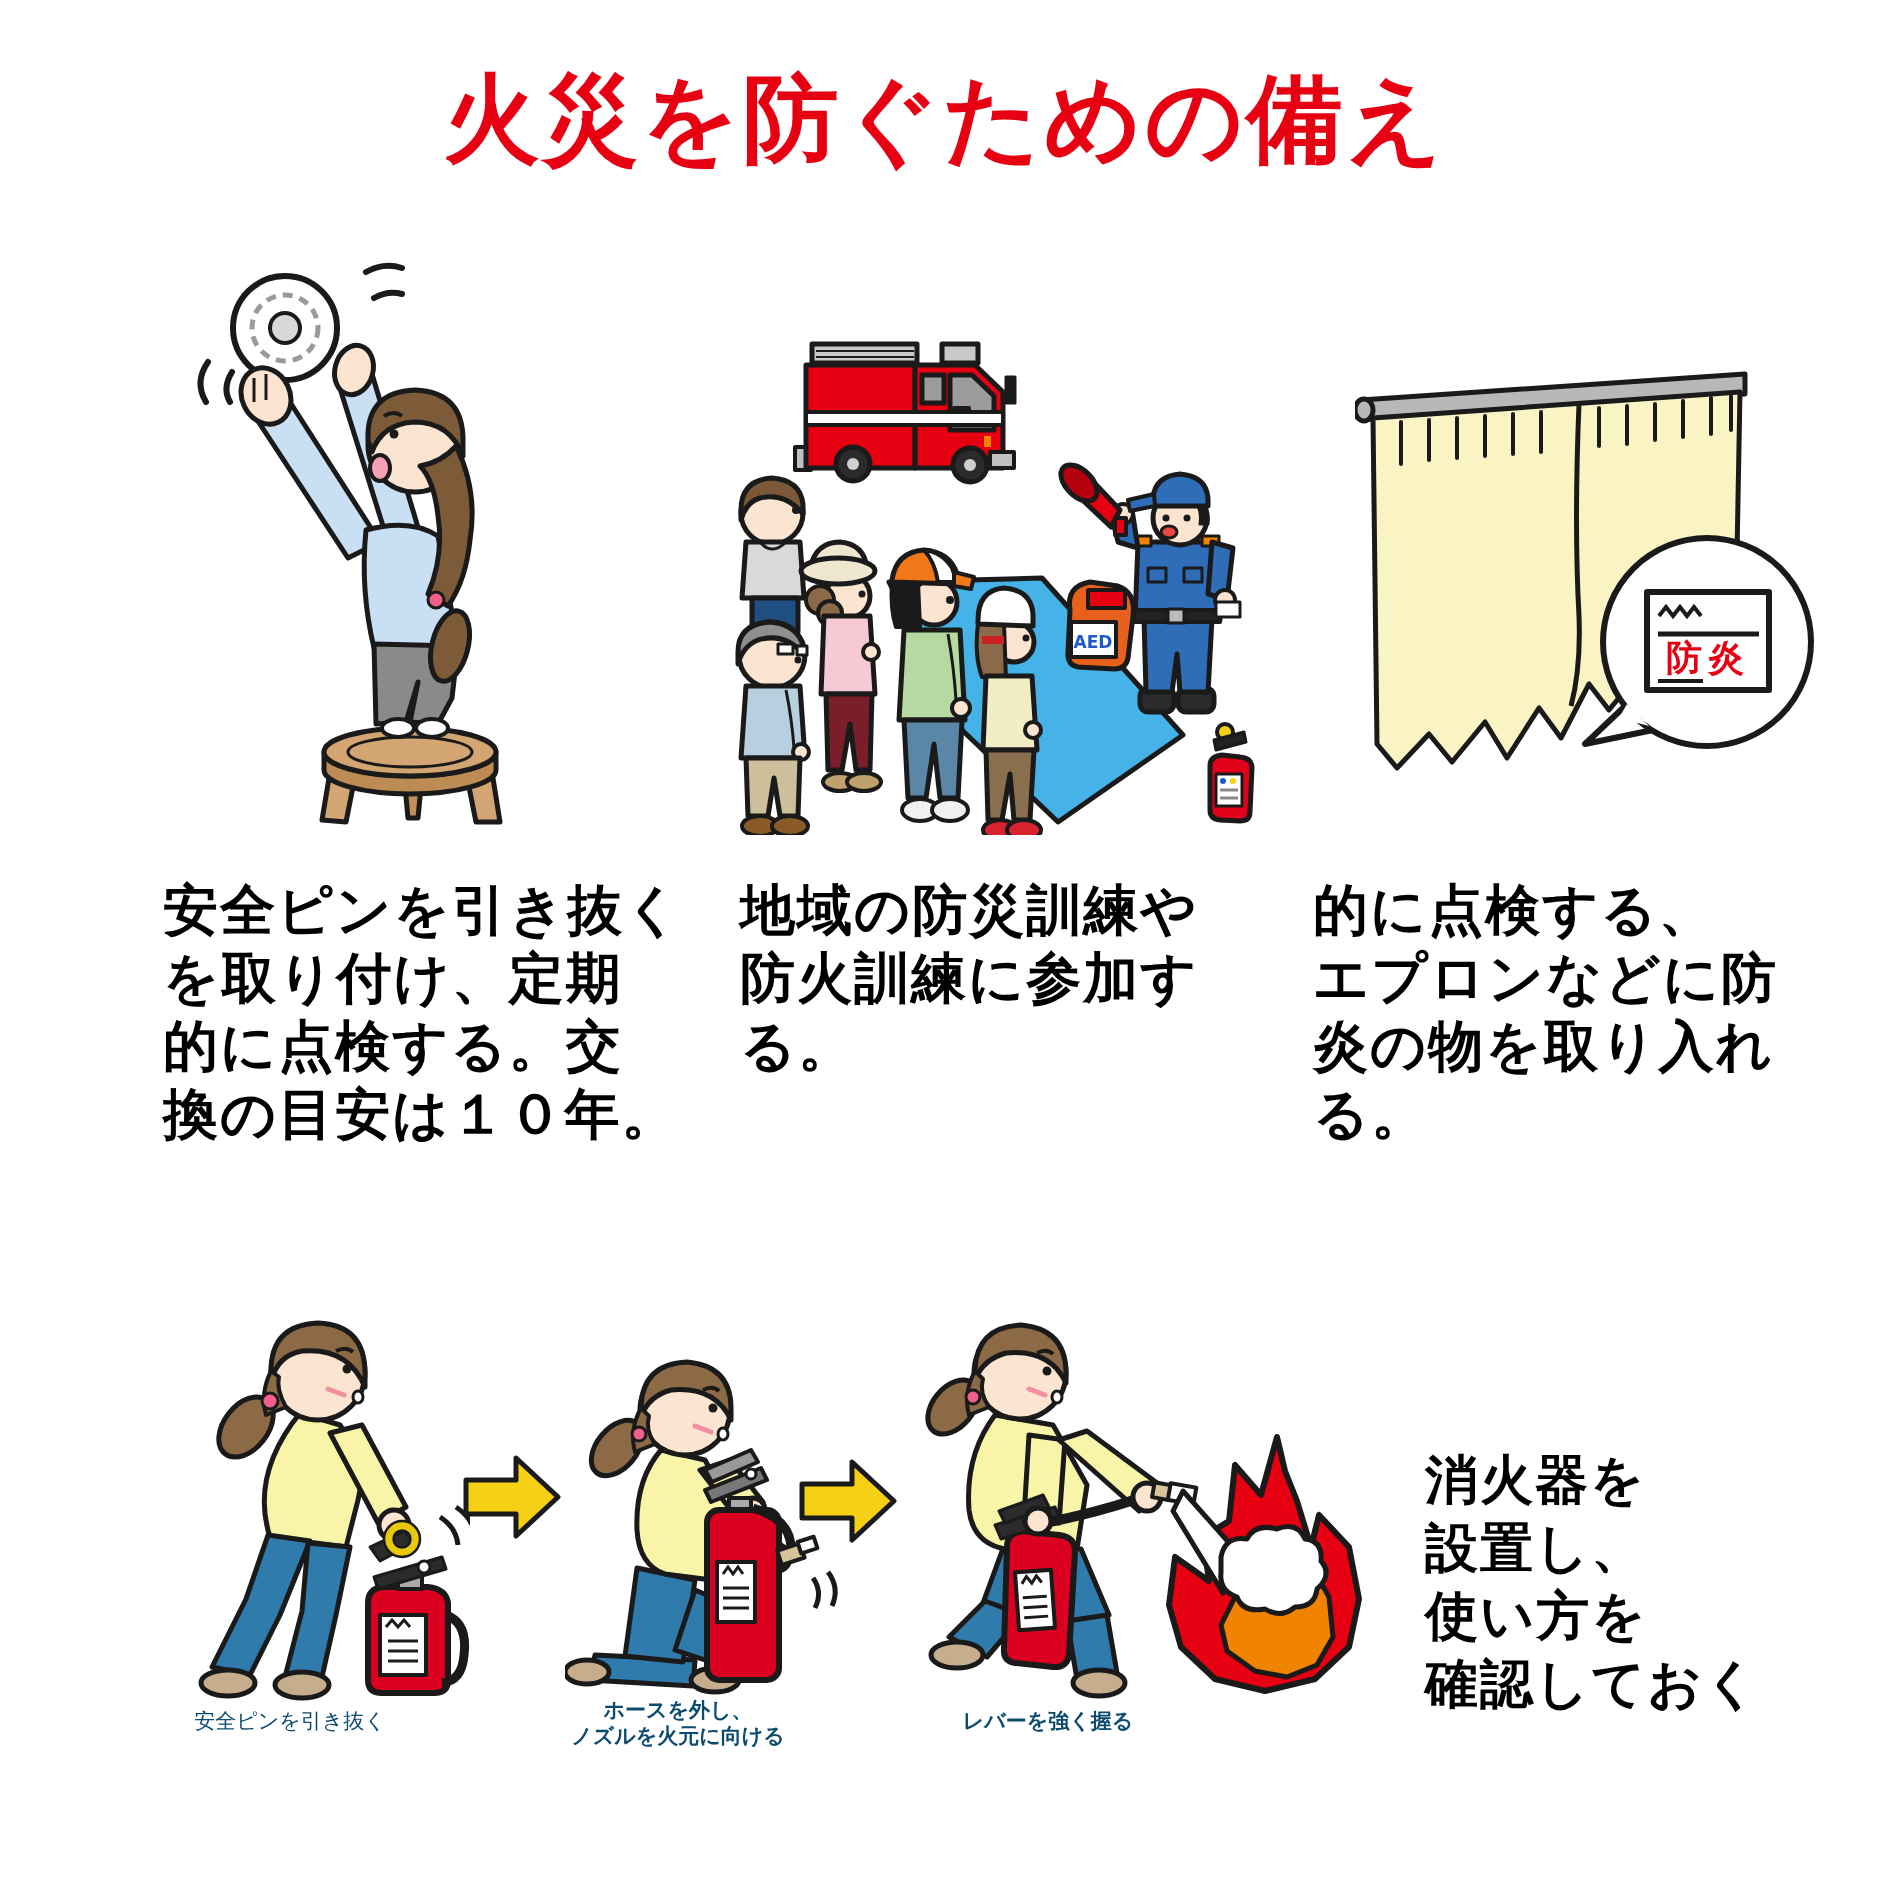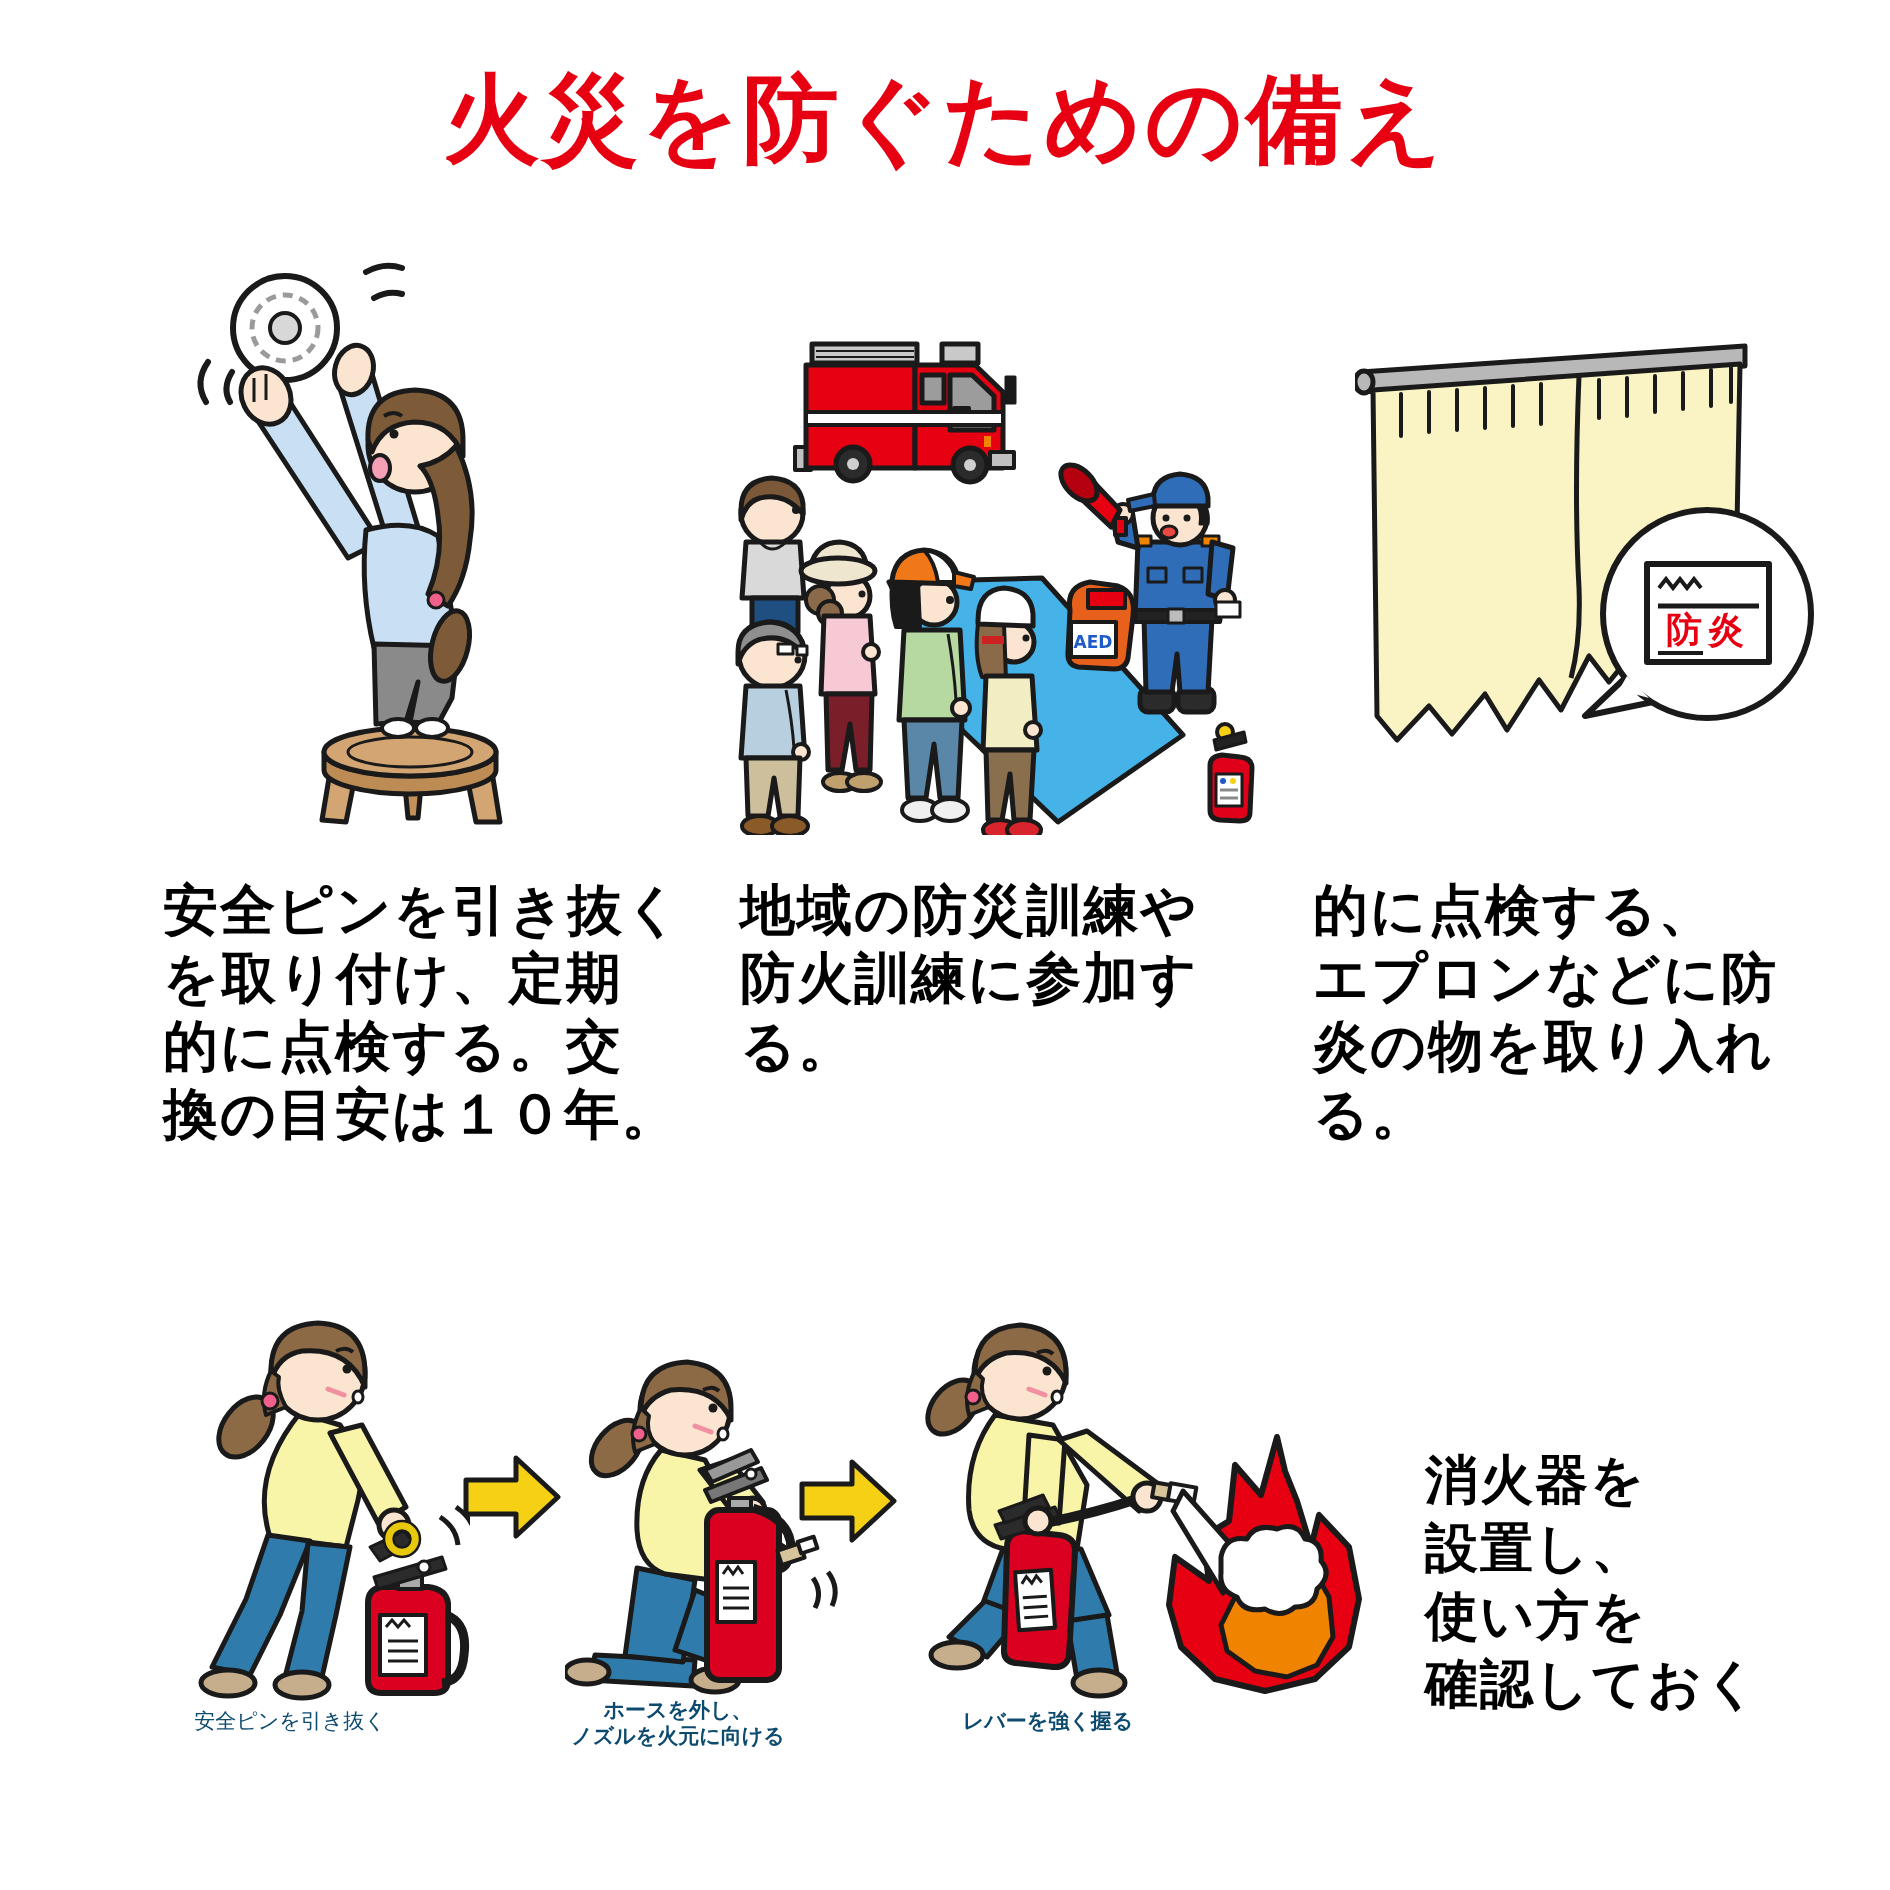--- a/index.html
+++ b/index.html
@@ -208,21 +208,21 @@
     <path class="o" d="M590,486 Q590,476 602,475 L620,477 Q632,478 632,488 L630,532 Q630,541 620,541 L600,540 Q590,539 590,530 Z" fill="#e0001a" stroke-width="5"></path>
     <rect class="o" x="596" y="494" width="26" height="32" fill="#ffffff" stroke-width="3"></rect>
     <circle cx="603" cy="501" r="3" fill="#1e5ac8"></circle>
         <circle cx="613" cy="501" r="3" fill="#f5d014"></circle>
     <line x1="600" y1="510" x2="618" y2="510" stroke="#888" stroke-width="3"></line>
     <line x1="600" y1="518" x2="618" y2="518" stroke="#888" stroke-width="3"></line>
   </g>
 </svg>
 </div>
 
-<div class="abs" style="left:1355px;top:278px;width:510px;height:485px;">
+<div class="abs" style="left:1355px;top:306px;width:510px;height:485px;">
 <svg width="510" height="485" viewBox="0 0 510 485">
   <g>
     <polygon class="o" points="6,94 390,68 390,88 6,114" fill="#b8b8b8" stroke-width="5"></polygon>
     <ellipse class="o" cx="9" cy="104" rx="9" ry="11" fill="#b8b8b8" stroke-width="5"></ellipse>
   </g>
   <g>
     <path class="o" d="M18,112 L385,86 L380,355 L352,392 L332,366 L302,402 L280,372 L254,404 L234,378 L206,432 L184,402 L152,452 L130,416 L97,456 L74,428 L42,462 L22,438 Z" fill="#faf4c4" stroke-width="5"></path>
     <path d="M224,98 Q219,220 224,310 Q226,362 216,400" fill="none" stroke="#1a1a1a" stroke-width="5"></path>
     <g stroke="#1a1a1a" stroke-width="4" stroke-linecap="round">
       <line x1="46" y1="116" x2="46" y2="158"></line>

